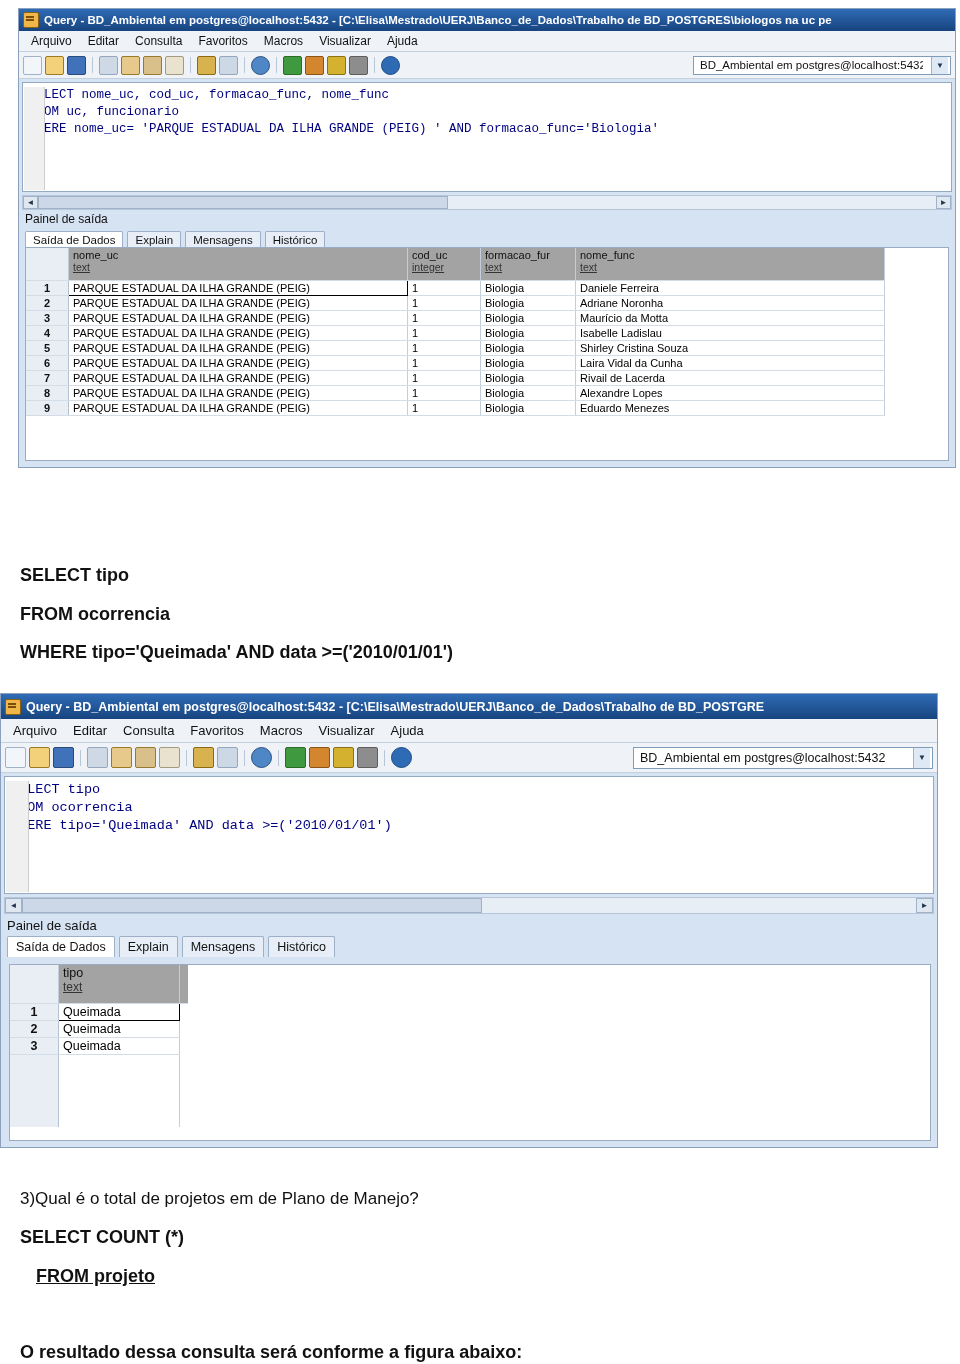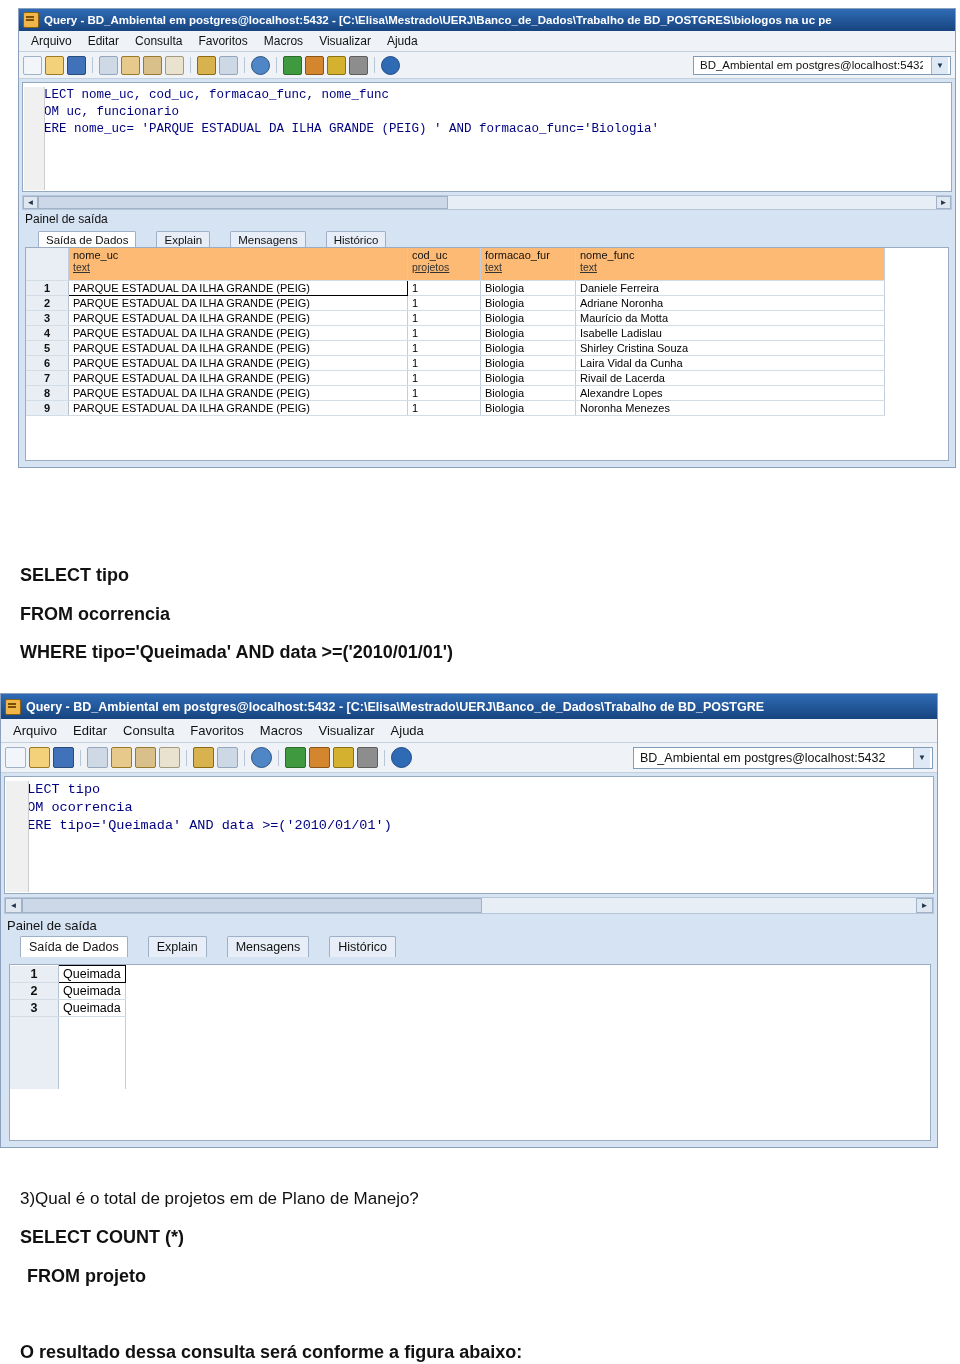--- a/index.html
+++ b/index.html
@@ -59,34 +59,34 @@
     display:flex;align-items:center;box-sizing:border-box;
   }
   .hscroll .sbtn{
     width:15px;height:13px;background:#dfe7f1;border:1px solid #9fb2c8;
     display:flex;align-items:center;justify-content:center;font-size:8px;color:#24364d;
     box-sizing:border-box;
   }
   .hscroll .strack{flex:1;height:13px;position:relative;}
   .hscroll .sthumb{position:absolute;top:0;height:13px;background:#ccd8e7;border:1px solid #9fb2c8;box-sizing:border-box;}
   .panel-label{font-size:12px;padding:2px 6px;color:#111;background:#d6e3f3;}
-  .tabs{display:flex;align-items:flex-end;gap:20px;padding-left:6px;height:20px;background:#d6e3f3;margin-left:13px;}
+  .tabs{display:flex;align-items:flex-end;gap:4px;padding-left:6px;height:20px;background:#d6e3f3;}
   .tab{
     font-size:11.5px;padding:2px 7px;border:1px solid #9db0c7;border-bottom:none;
     background:#e7eef7;color:#111;border-radius:2px 2px 0 0;
   }
   .tab.active{background:#fff;font-weight:normal;}
   .grid{background:#fff;border:1px solid #9aacc3;box-sizing:border-box;overflow:hidden;}
   .grid table{border-collapse:collapse;font-size:11px;table-layout:fixed;}
   .grid th,.grid td{
     border-right:1px solid #c3cedc;border-bottom:1px solid #d4dce6;
     padding:1px 4px;text-align:left;font-weight:normal;vertical-align:top;
     white-space:nowrap;overflow:hidden;
   }
-  .grid th{background:#fdba74;height:30px;color:#111;font-size:11px;}
+  .grid th{background:#a3a3a3;height:30px;color:#111;font-size:11px;}
   .grid th .t2{color:#333;font-size:10.5px;text-decoration:underline;}
   .grid td.rowhdr{
     background:#e9eef5;text-align:center;font-weight:bold;color:#111;width:34px;
     border-right:1px solid #b5c2d2;
   }
   .cellsel{border:1px solid #000 !important;}
 
   
   .qtext{font-size:17px;line-height:26px;color:#111;}
   .sqlbold{font-size:18px;font-weight:bold;color:#111;line-height:30px;}
@@ -167,21 +167,21 @@
       <table>
         <tbody>
             <tr>
           <th style="width:34px;background:#e9eef5;"></th>
           <th style="width:330px;">
             <div>nome_uc</div>
             <div class="t2">text</div>
           </th>
           <th style="width:64px;">
             <div>cod_uc</div>
-            <div class="t2">projetos</div>
+            <div class="t2">integer</div>
           </th>
           <th style="width:86px;">
             <div>formacao_fur</div>
             <div class="t2">text</div>
           </th>
           <th style="width:300px;">
             <div>nome_func</div>
             <div class="t2">text</div>
           </th>
         </tr>
@@ -239,21 +239,21 @@
           <td>PARQUE ESTADUAL DA ILHA GRANDE (PEIG)</td>
           <td>1</td>
           <td>Biologia</td>
           <td>Alexandre Lopes</td>
         </tr>
         <tr>
           <td class="rowhdr">9</td>
           <td>PARQUE ESTADUAL DA ILHA GRANDE (PEIG)</td>
           <td>1</td>
           <td>Biologia</td>
-          <td>Noronha Menezes</td>
+          <td>Eduardo Menezes</td>
         </tr>
       </tbody>
         </table>
     </div>
   </div>
 
   <div class="sqlbold" style="position:absolute;left:20px;top:560px;">SELECT tipo</div>
   <div class="sqlbold" style="position:absolute;left:20px;top:599px;">FROM ocorrencia</div>
   <div class="sqlbold" style="position:absolute;left:20px;top:637px;">WHERE tipo='Queimada' AND data &gt;=('2010/01/01')</div>
 
@@ -321,20 +321,28 @@
     <div class="tabs" style="height:22px;">
       <span class="tab active" style="font-size:12.5px;padding:3px 8px;">Saída de Dados</span>
       <span class="tab" style="font-size:12.5px;padding:3px 8px;">Explain</span>
       <span class="tab" style="font-size:12.5px;padding:3px 8px;">Mensagens</span>
       <span class="tab" style="font-size:12.5px;padding:3px 8px;">Histórico</span>
     </div>
 
     <div class="grid" style="position:absolute;left:8px;top:270px;right:6px;bottom:6px;">
       <table style="font-size:12.5px;">
         <tbody>
+            <tr>
+          <th style="width:40px;background:#e9eef5;height:36px;"></th>
+          <th style="width:112px;height:36px;font-size:12.5px;">
+            <div>tipo</div>
+            <div class="t2" style="font-size:12px;">text</div>
+          </th>
+          <th style="border-right:none;"></th>
+        </tr>
         <tr>
           <td class="rowhdr" style="width:40px;">1</td>
           <td class="cellsel">Queimada</td>
           <td style="border-right:none;border-bottom:none;background:#fff;"></td>
         </tr>
         <tr>
           <td class="rowhdr" style="width:40px;">2</td>
           <td>Queimada</td>
           <td style="border-right:none;border-bottom:none;background:#fff;"></td>
         </tr>
@@ -348,16 +356,16 @@
           <td style="background:#fff;border-bottom:none;"></td>
           <td style="border-right:none;border-bottom:none;background:#fff;"></td>
         </tr>
       </tbody>
         </table>
     </div>
   </div>
 
   <div class="qtext" style="position:absolute;left:20px;top:1186px;width:900px;">3)Qual é o total de projetos em de Plano de Manejo?</div>
   <div class="sqlbold" style="position:absolute;left:20px;top:1222px;">SELECT COUNT (*)</div>
-  <div class="sqlbold" style="position:absolute;left:27px;top:1261px;">FROM projeto</div>
+  <div class="sqlbold" style="position:absolute;left:36px;top:1261px;text-decoration:underline;">FROM projeto</div>
   <div class="sqlbold" style="position:absolute;left:20px;top:1337px;">O resultado dessa consulta será conforme a figura abaixo:</div>
 
 </div>
 
 </body></html>

